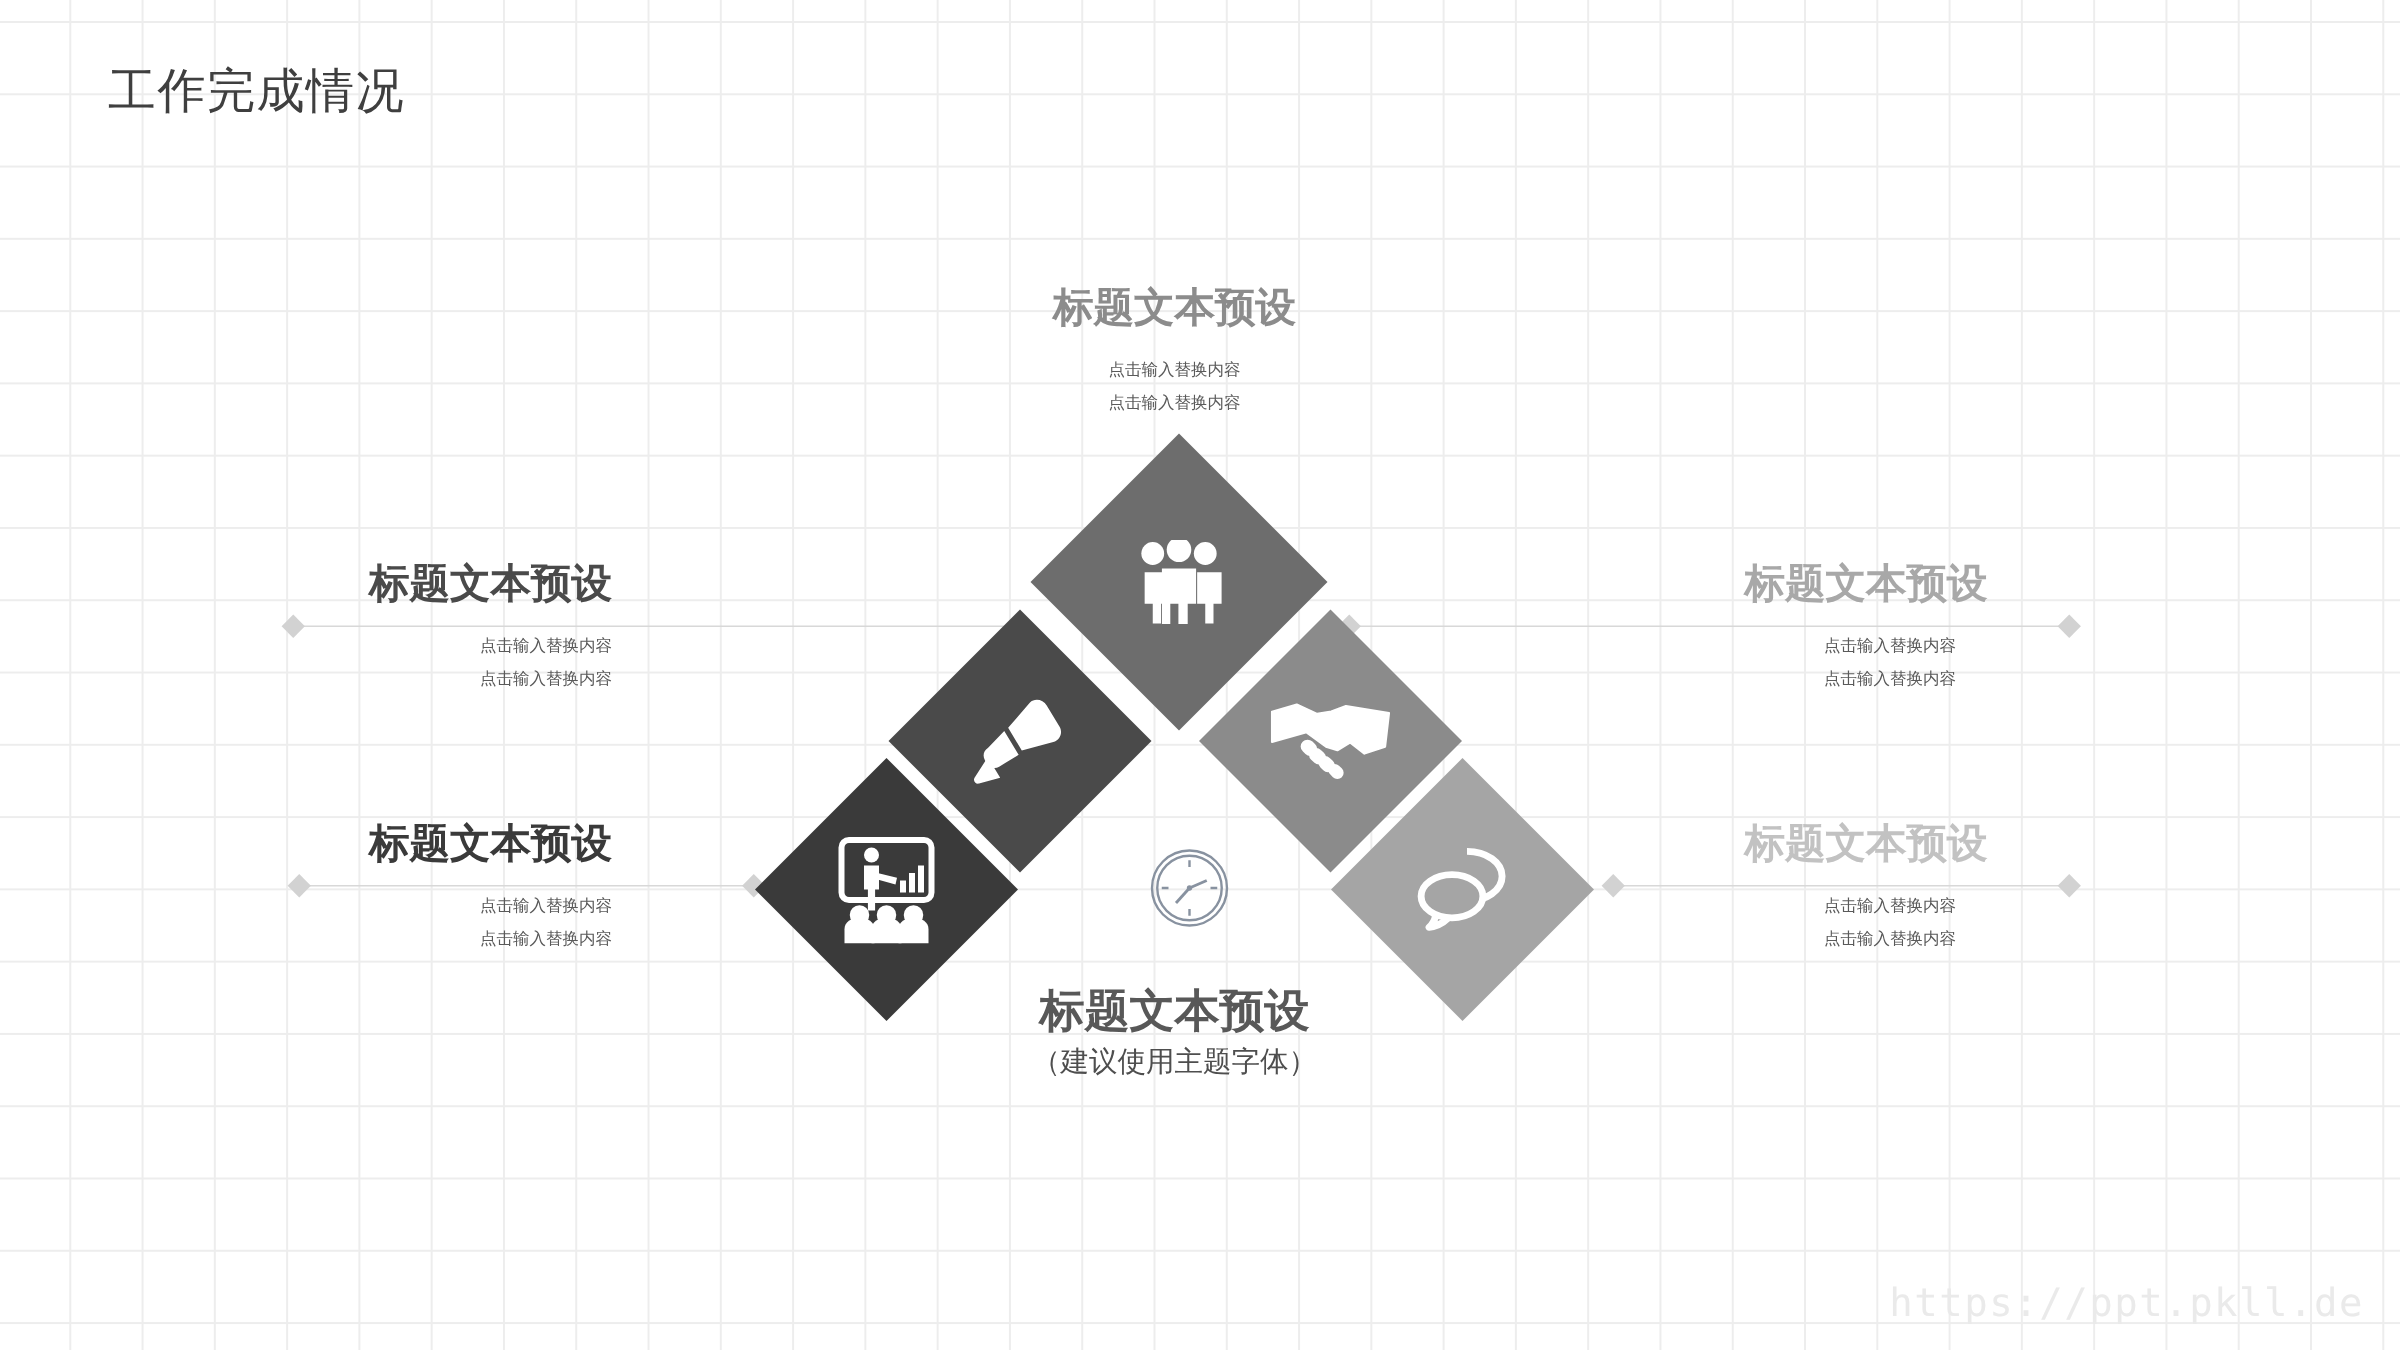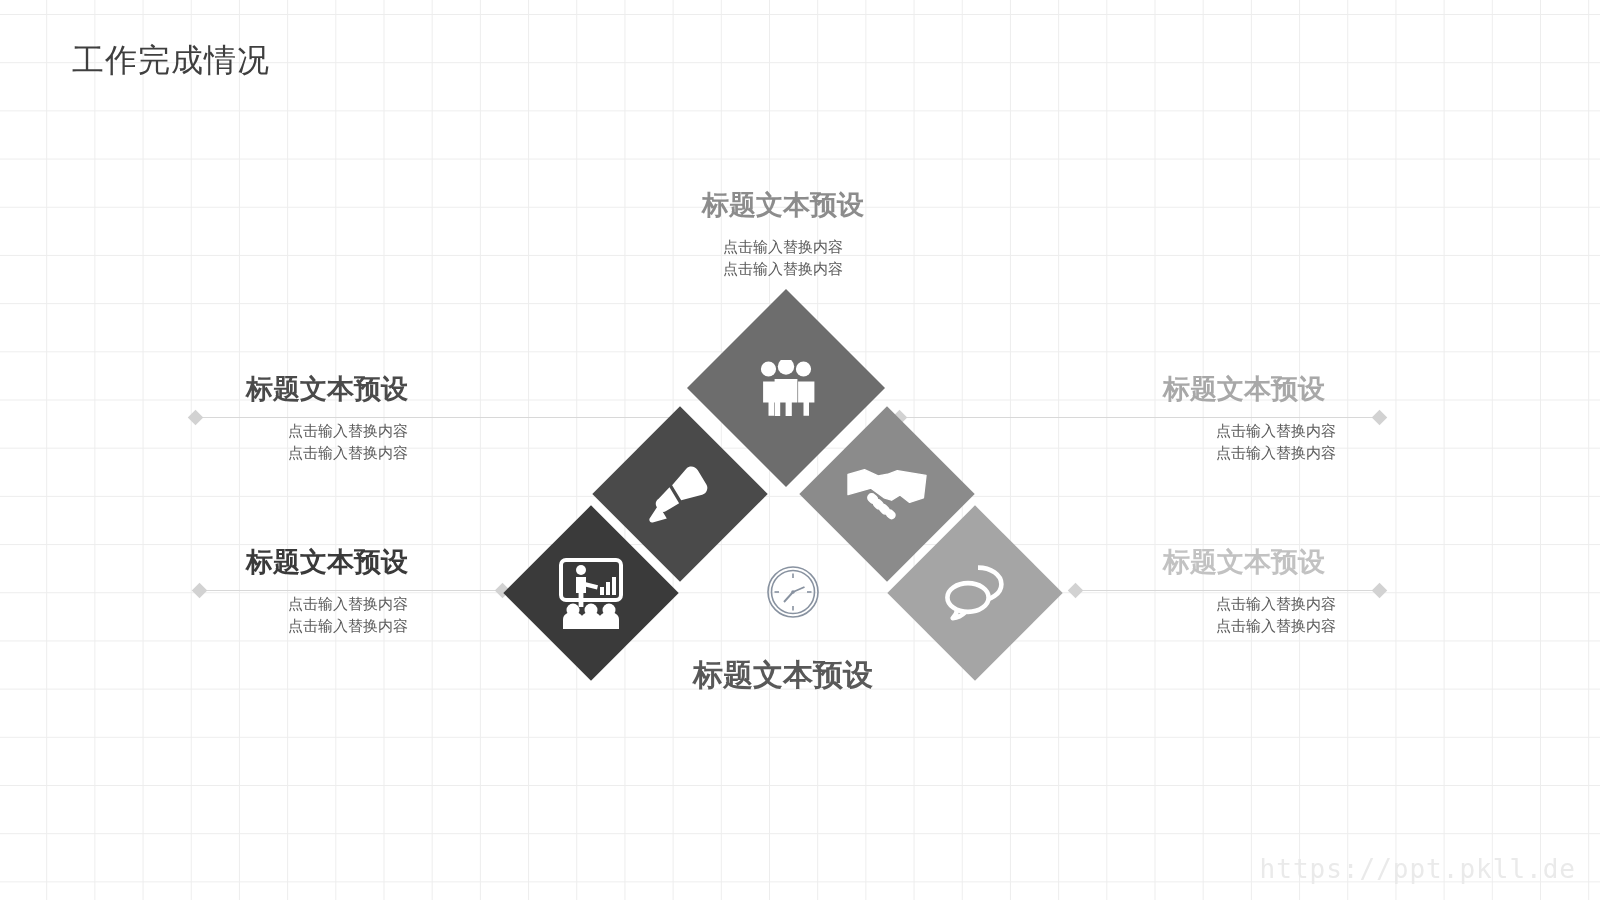--- a/index.html
+++ b/index.html
@@ -55,21 +55,21 @@
     position: absolute;
     white-space: nowrap;
   }
   .txt-block .t-title {
     font-size: 27px;
     line-height: 34px;
     font-family: "Liberation Serif", "DejaVu Serif", serif;
     font-weight: bold;
   }
   .txt-block .t-line {
-    font-size: 15px;
+    font-size: 11px;
     line-height: 22px;
     color: #5a5a5a;
     font-family: "Liberation Serif", "DejaVu Serif", serif;
   }
   .ta-right { text-align: right; }
   .ta-left  { text-align: left; }
   .ta-center{ text-align: center; }
 
   
   .diamond {
@@ -233,17 +233,18 @@
   </div>
 
   <div class="txt-block ta-left" style="left:1163px; top:545px; width:420px;">
     <div class="t-title" style="color:#c2c2c2;">标题文本预设</div>
     <div class="t-line" style="margin-top:14px; margin-left:53px;">点击输入替换内容</div>
     <div class="t-line" style="margin-left:53px;">点击输入替换内容</div>
   </div>
 
   <div class="txt-block ta-center" style="left:583px; top:655px; width:400px;">
     <div class="t-title" style="color:#585858; font-size:30px; line-height:40px;">标题文本预设</div>
+    <div class="t-line" style="font-size:19px; line-height:28px; color:#4e4e4e;">（建议使用主题字体）</div>
   </div>
 
   <div class="watermark">https://ppt.pkll.de</div>
 
 </div>
 
 </body></html>

